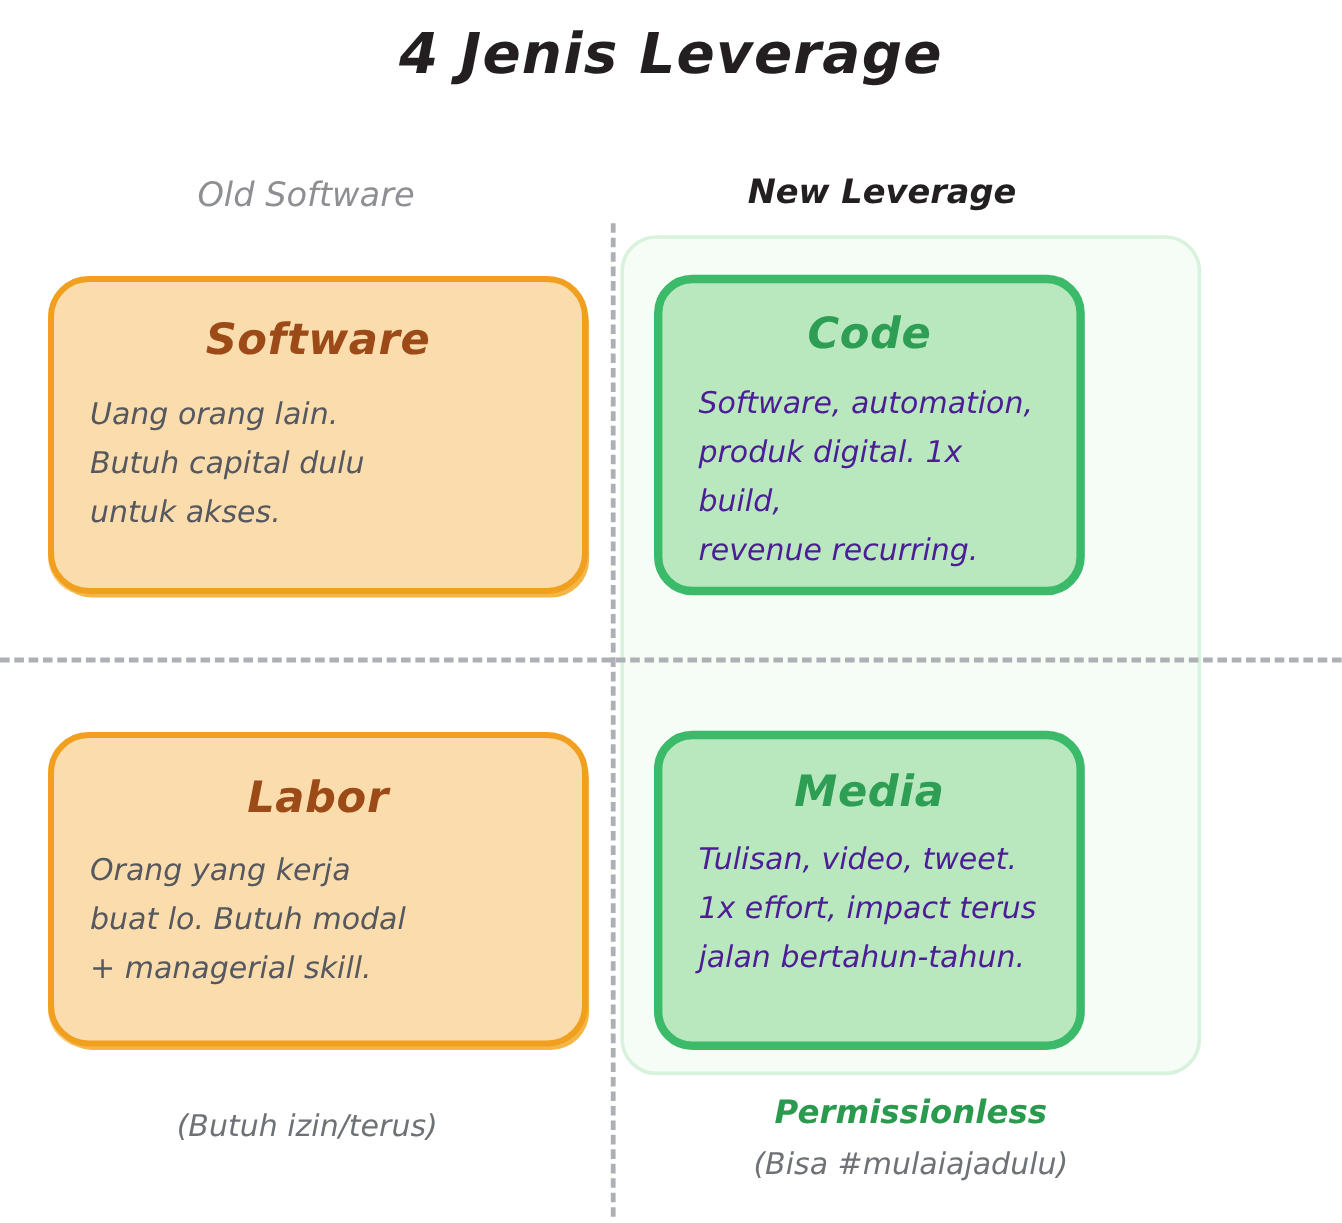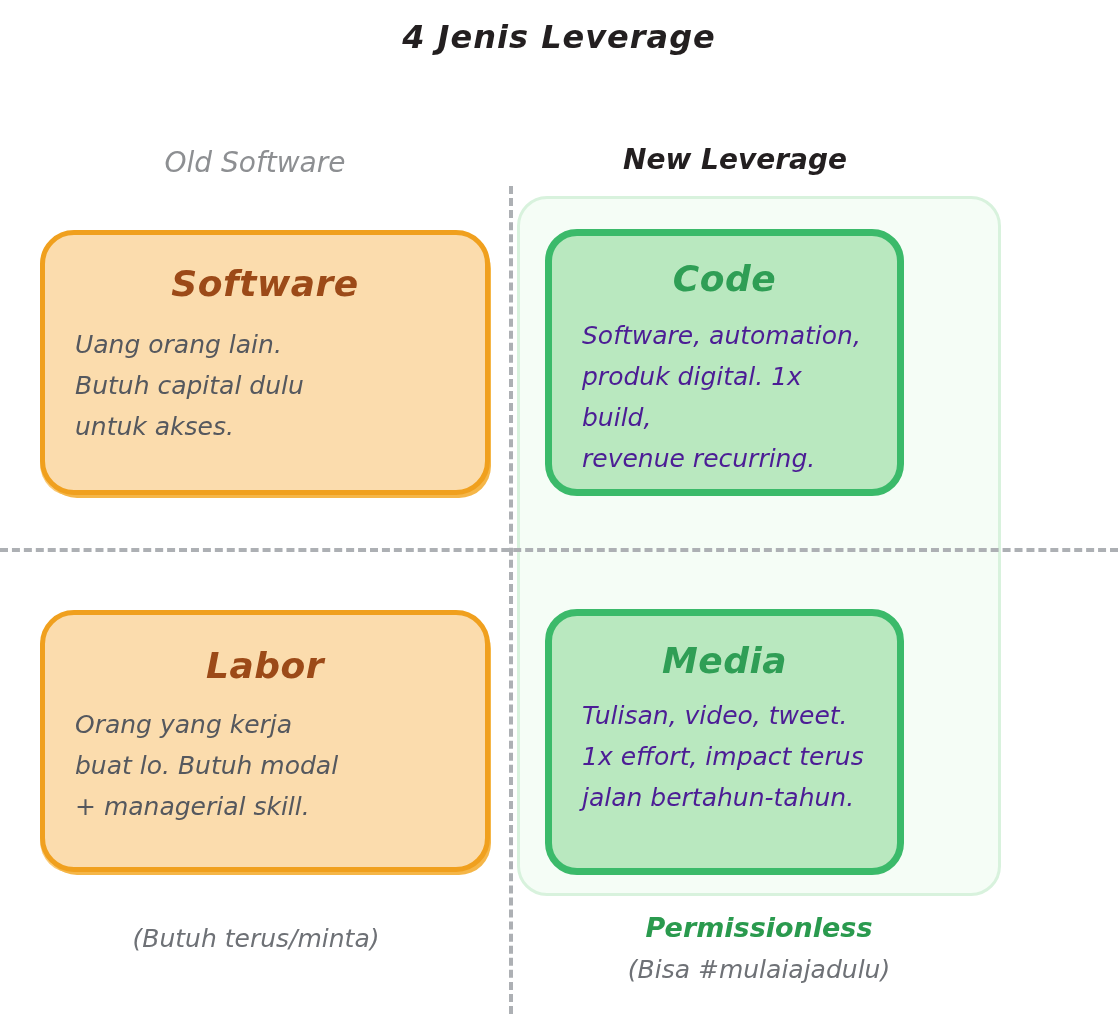--- a/index.html
+++ b/index.html
@@ -21,21 +21,21 @@
     font-style: italic;
   }
 
   
   #page-title {
     position: absolute;
     top: 18px;
     left: 0;
     width: 1118px;
     text-align: center;
-    font-size: 32px;
+    font-size: 47px;
     font-weight: 700;
     letter-spacing: 1px;
     color: #231f20;
     white-space: nowrap;
   }
 
   
   .col-head {
     position: absolute;
     font-size: 28px;
@@ -208,19 +208,19 @@
 </div>
 
 <div id="card-media" class="card new">
   <div class="card-title">Media</div>
   <div class="card-body">Tulisan, video, tweet.
 1x effort, impact terus
 jalan bertahun-tahun.</div>
 </div>
 
 <div id="footer-old" class="footer-block">
-  <div class="footer-sub">(Butuh terus/minta)</div>
+  <div class="footer-sub">(Butuh izin/terus)</div>
 </div>
 
 <div id="footer-new" class="footer-block">
   <div class="footer-label">Permissionless</div>
   <div class="footer-sub">(Bisa #mulaiajadulu)</div>
 </div>
 
 </body></html>

